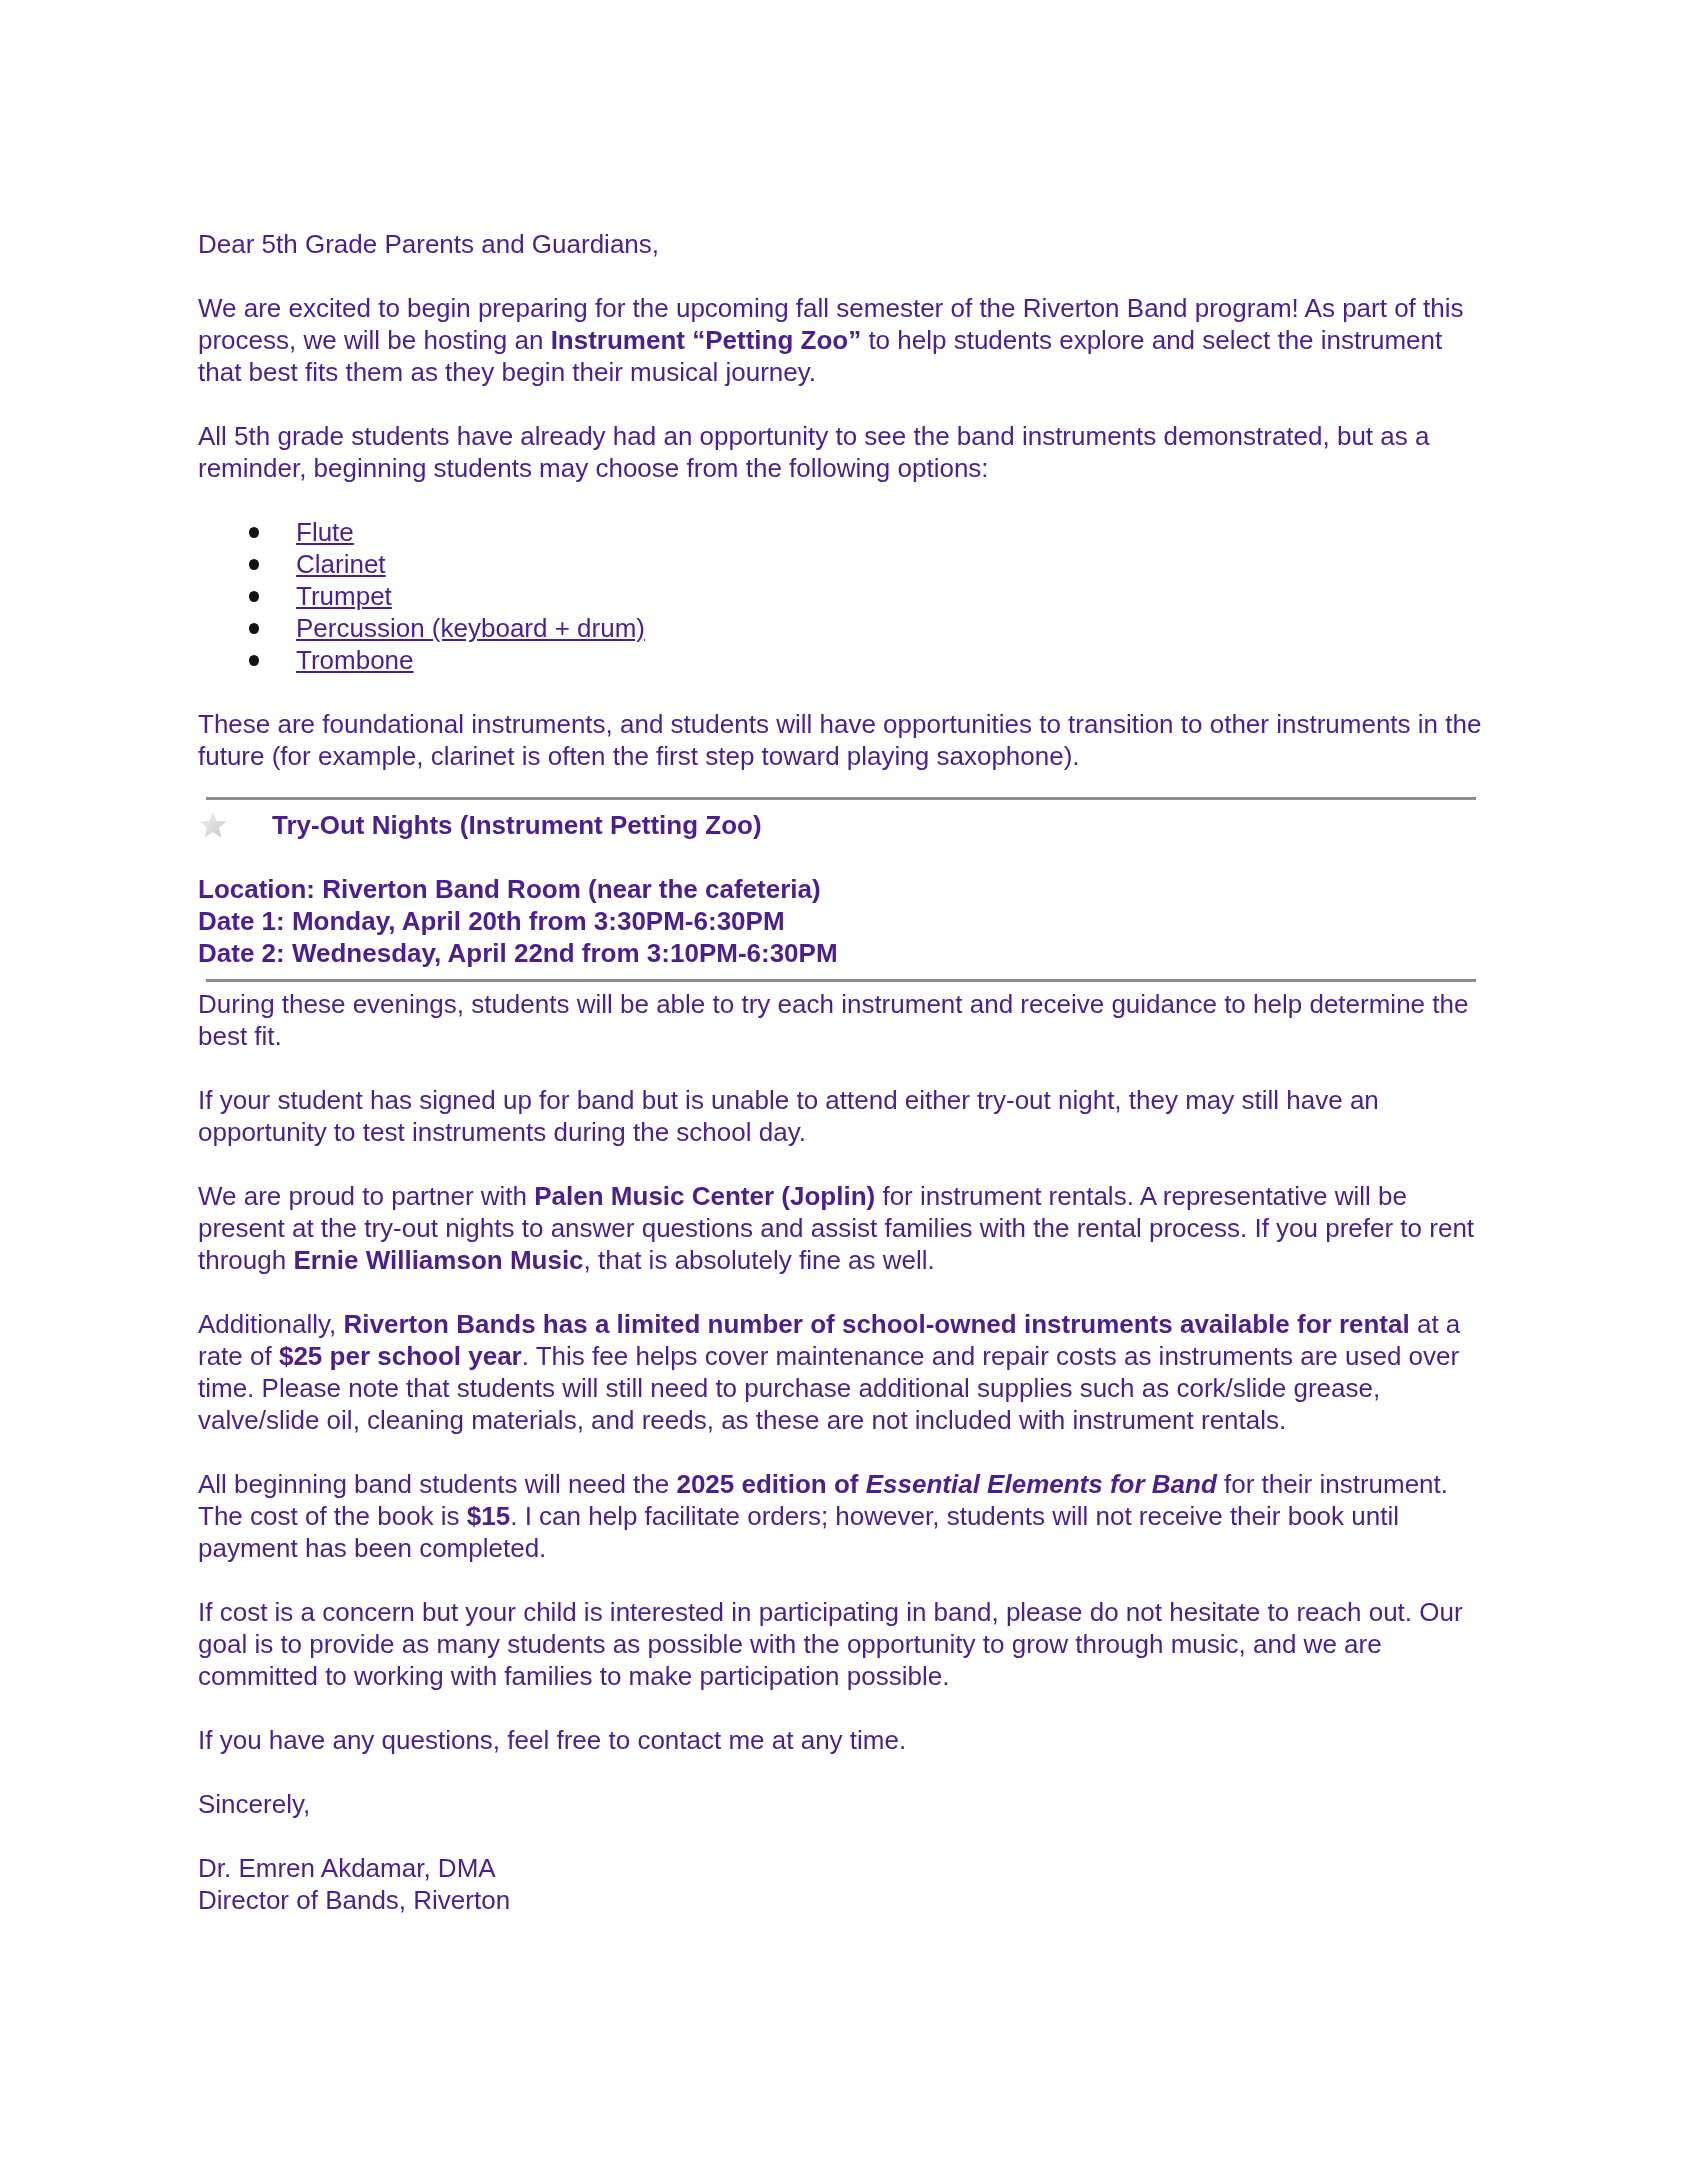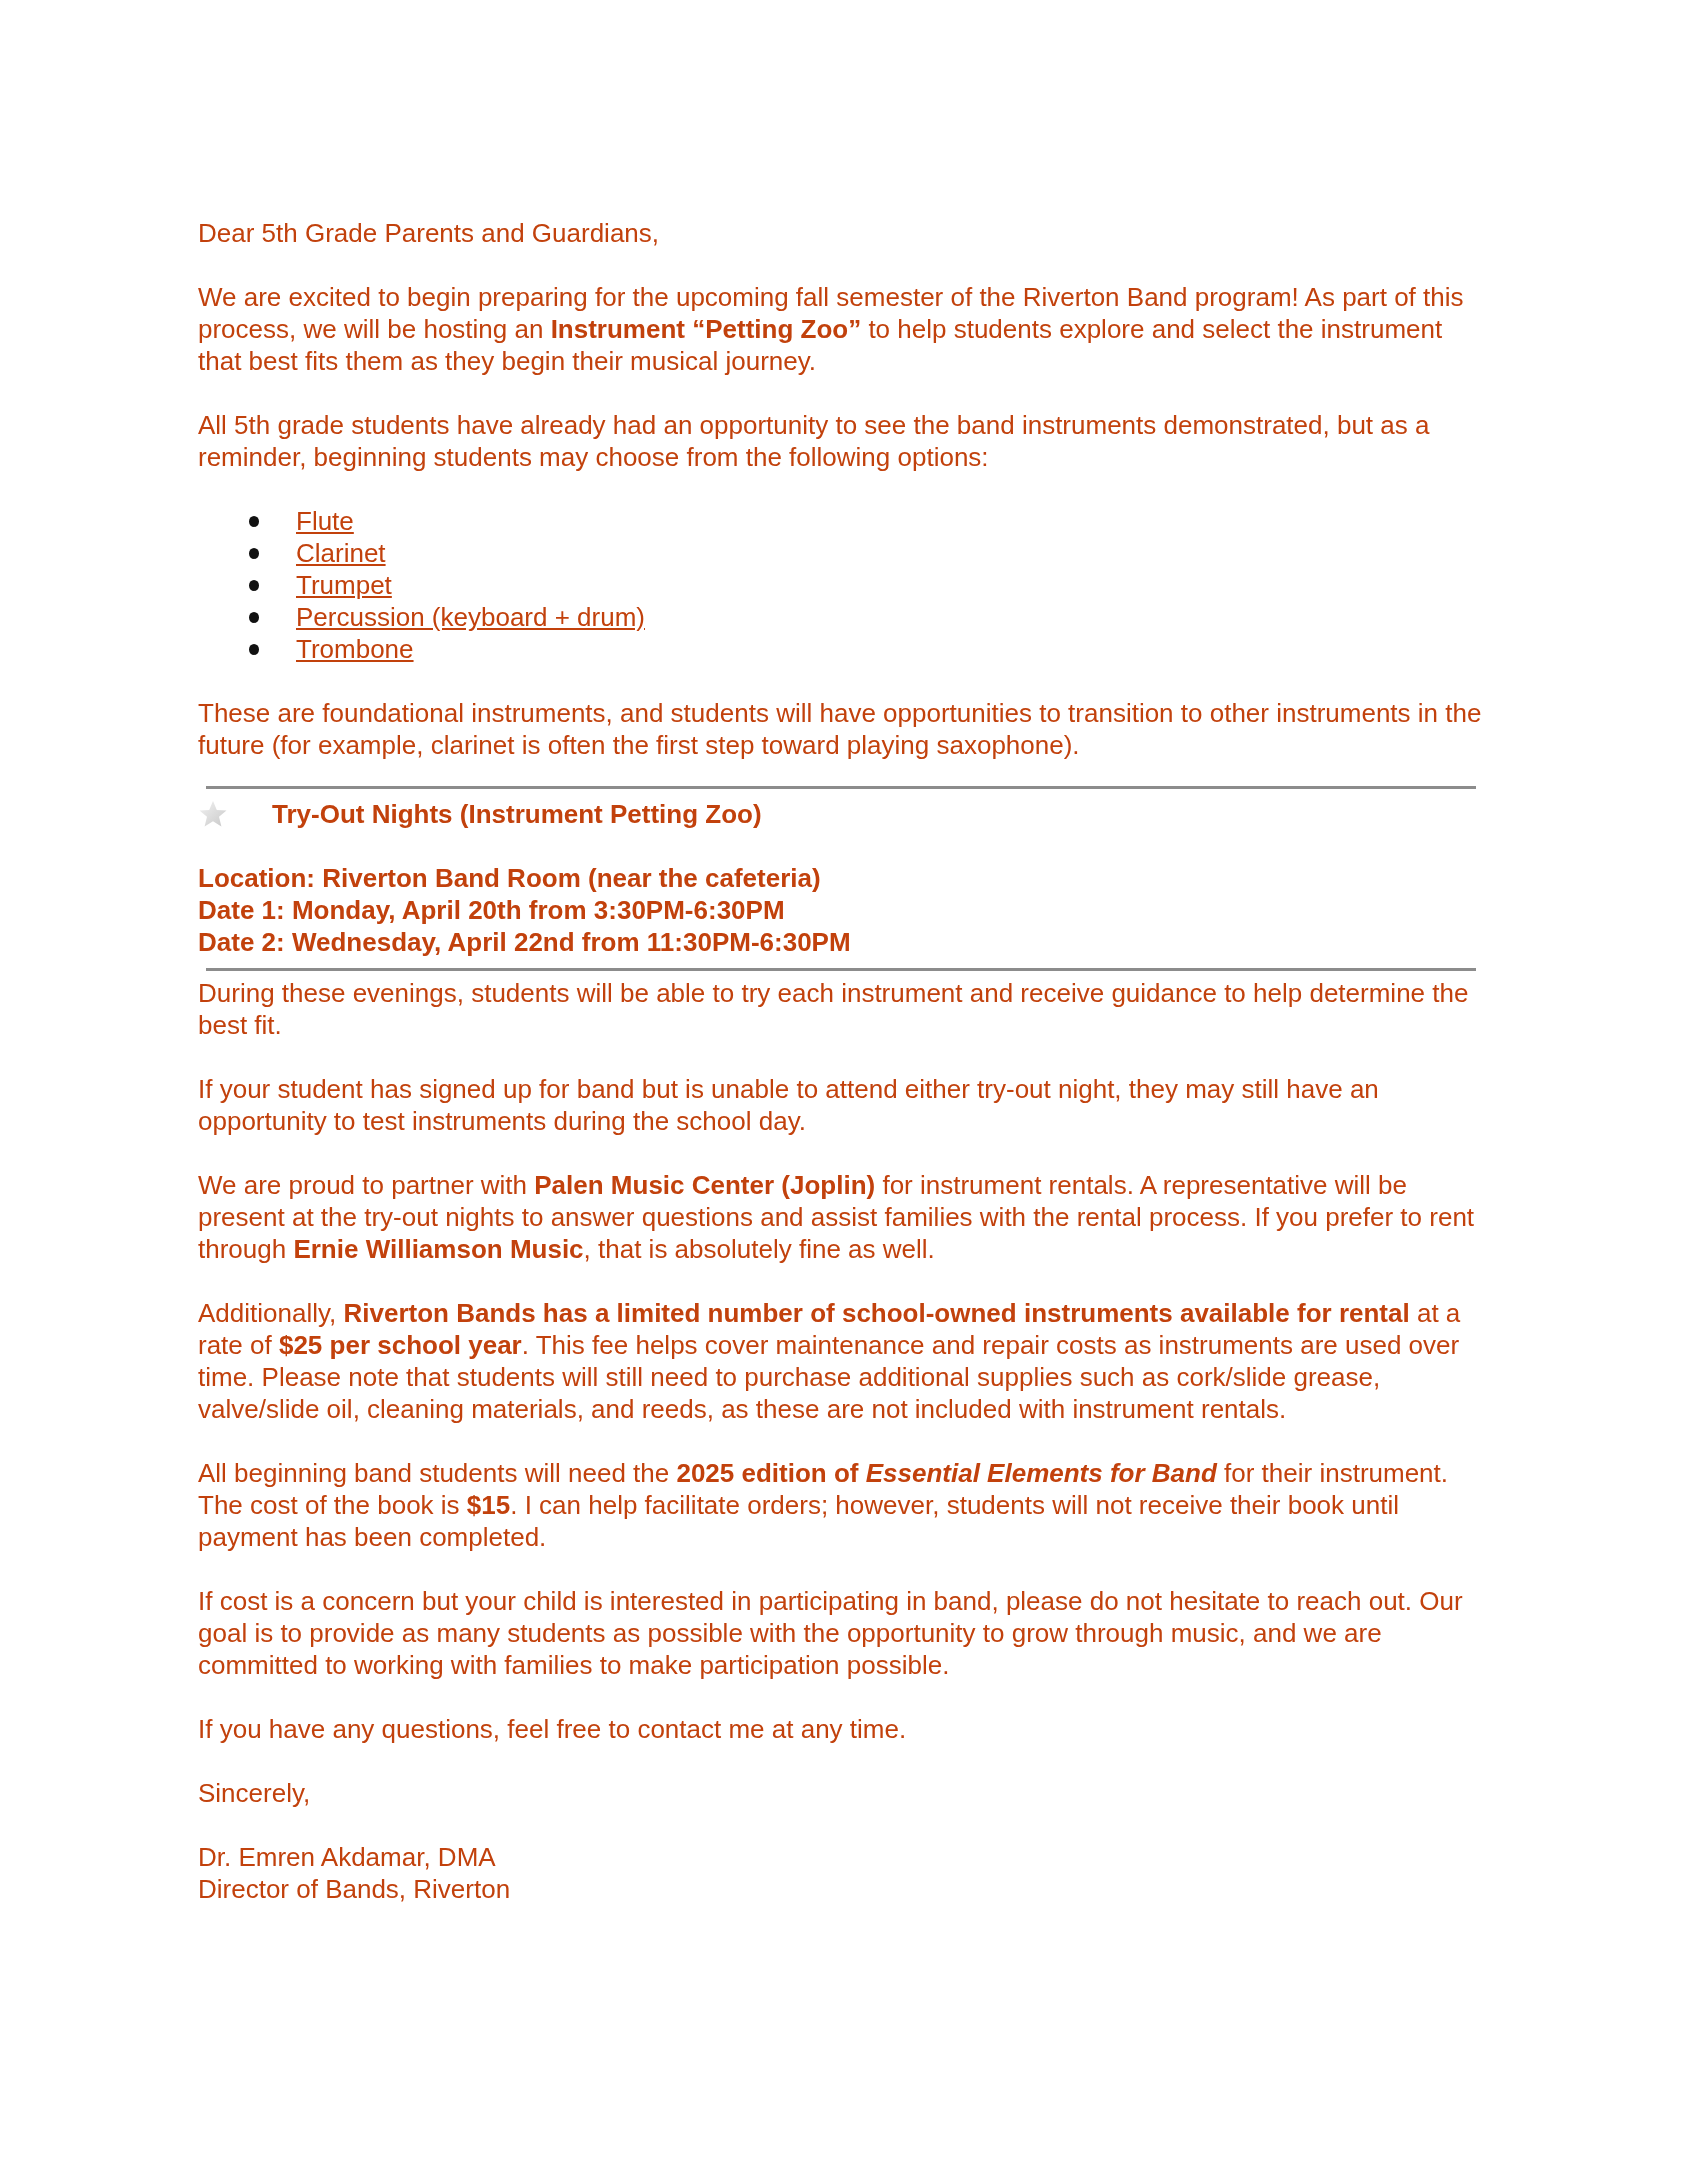--- a/index.html
+++ b/index.html
@@ -1,20 +1,20 @@
 <!DOCTYPE html>
 <html><head>
 <meta charset="utf-8">
 <style>
   html, body { margin: 0; padding: 0; background: #ffffff; }
   body { width: 1683px; height: 2178px; position: relative; overflow: hidden; }
   .page {
-    position: absolute; left: 198px; top: 217px; width: 1287px;
+    position: absolute; left: 198px; top: 228px; width: 1287px;
     font-family: "Liberation Sans", sans-serif;
-    font-size: 26px; line-height: 32px; color: #c2410c;
+    font-size: 26px; line-height: 32px; color: #4c1d95;
   }
   p { margin: 0 0 32px 0; }
   b { font-weight: bold; }
   .list { list-style: none; margin: 0 0 32px 0; padding: 0; text-decoration: underline; }
   .list li { position: relative; padding-left: 98px; }
   .list li .dot {
     position: absolute; left: 51px; top: 11px; width: 10px; height: 11px;
     border-radius: 50%; background: #111;
   }
   .rule { height: 3px; background: #8c8c8c; margin-left: 8px; width: 1270px; }
@@ -59,21 +59,21 @@
         </defs>
         <polygon points="15,2 18.8,11 28.5,11.6 21,17.8 23.4,27.5 15,22.2 6.6,27.5 9,17.8 1.5,11.6 11.2,11" fill="url(#sg)"></polygon>
       </svg>
     </span>
     <span>Try-Out Nights (Instrument Petting Zoo)</span>
   </div>
 
   <div class="bold-block">
     <div>Location: Riverton Band Room (near the cafeteria)</div>
     <div>Date 1: Monday, April 20th from 3:30PM-6:30PM</div>
-    <div>Date 2: Wednesday, April 22nd from 11:30PM-6:30PM</div>
+    <div>Date 2: Wednesday, April 22nd from 3:10PM-6:30PM</div>
   </div>
 
   <div class="rule r2"></div>
 
   <p>During these evenings, students will be able to try each instrument and receive guidance to help determine the best fit.</p>
 
   <p>If your student has signed up for band but is unable to attend either try-out night, they may still have an opportunity to test instruments during the school day.</p>
 
   <p><span>We are proud to partner with </span><b>Palen Music Center (Joplin)</b><span> for instrument rentals. A representative will be present at the try-out nights to answer questions and assist families with the rental process. If you prefer to rent through </span><b>Ernie Williamson Music</b><span>, that is absolutely fine as well.</span></p>
 

